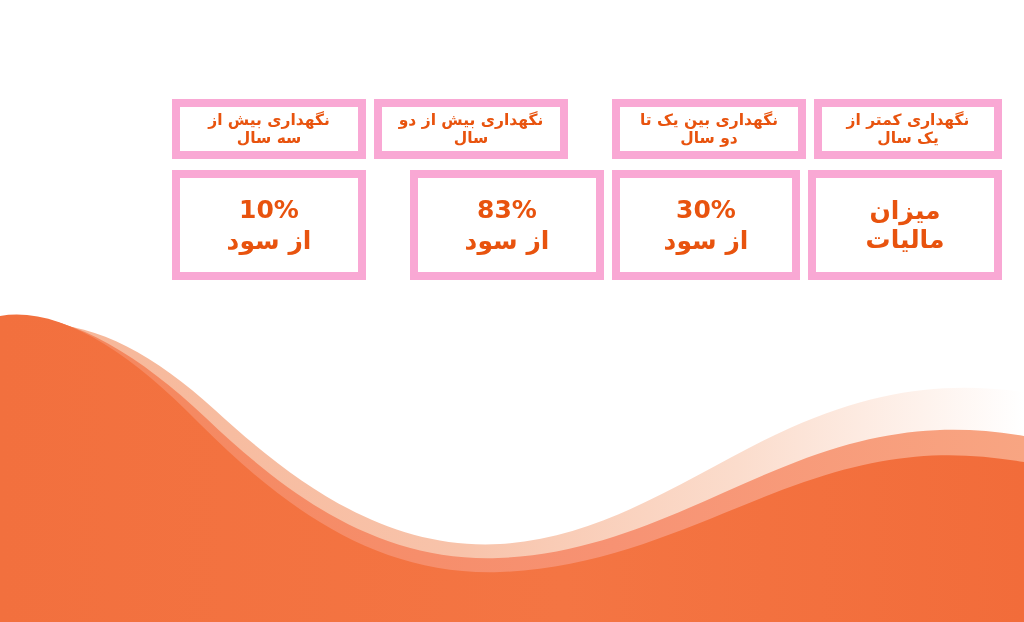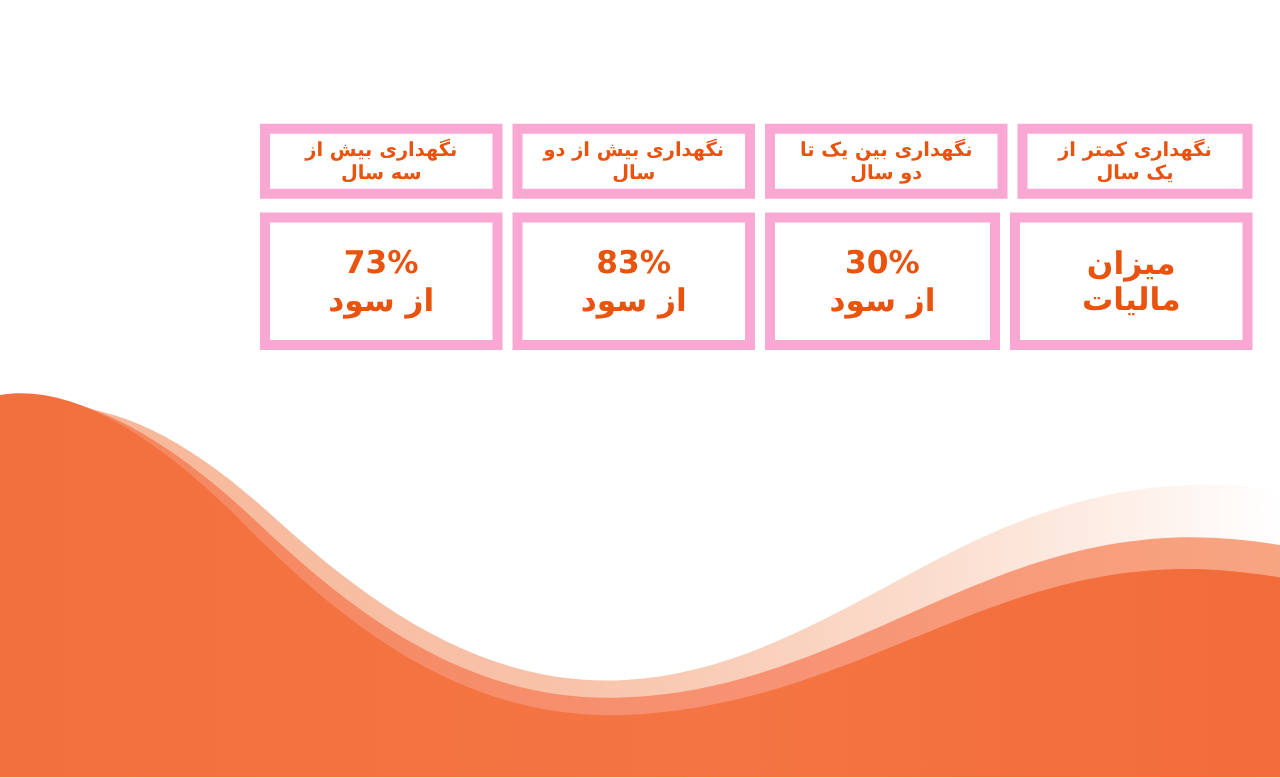--- a/index.html
+++ b/index.html
@@ -59,21 +59,21 @@
     color: #E8530E;
     font-weight: 700;
     line-height: 1.18;
     padding: 2px 14px;
     overflow: hidden;
   }
 
   
   .col-0 { width: 194px; }   
   .col-1 { width: 188px; }
-  .col-2 { width: 194px; }
+  .col-2 { width: 194px; margin-left: 36px; }
   .col-3 { width: 194px; }
   .col-4 { width: 194px; }
 
   .header-row .cell {
     height: 60px;
     font-size: 15.5px;
     letter-spacing: -0.2px;
   }
   .header-row .cell.col-0 {
     font-size: 25px;
@@ -181,19 +181,19 @@
 
     <div class="cell col-2">
       <span class="cell-text">
         <span class="rate-pct">83%</span>
         <span class="rate-line">از سود</span>
       </span>
     </div>
 
     <div class="cell col-3">
       <span class="cell-text">
-        <span class="rate-pct">73%</span>
+        <span class="rate-pct">10%</span>
         <span class="rate-line">از سود</span>
       </span>
     </div>
 
   </div>
 </div>
 
 </body></html>

